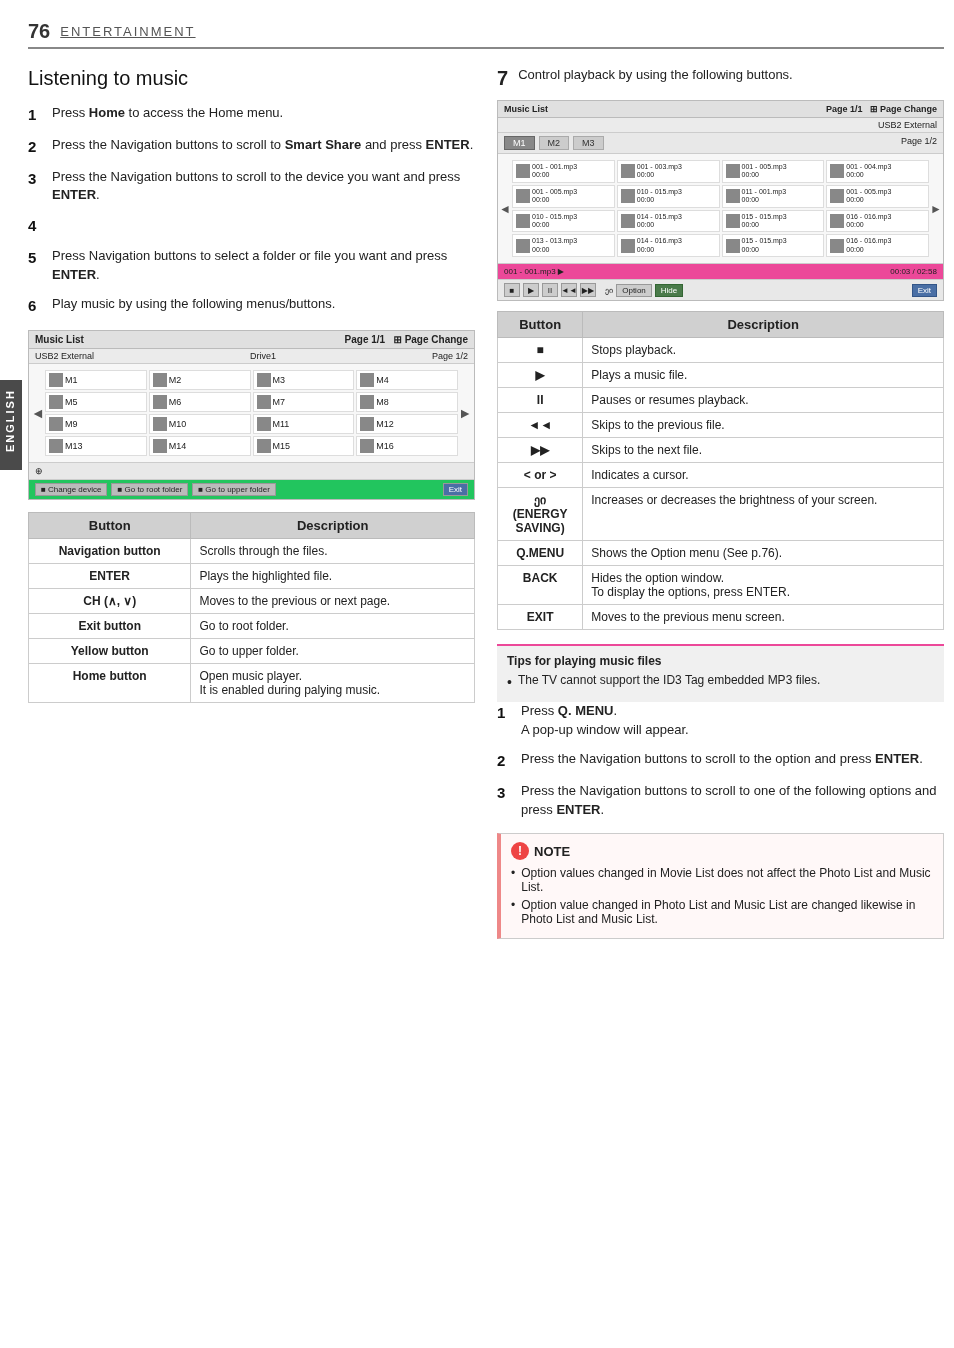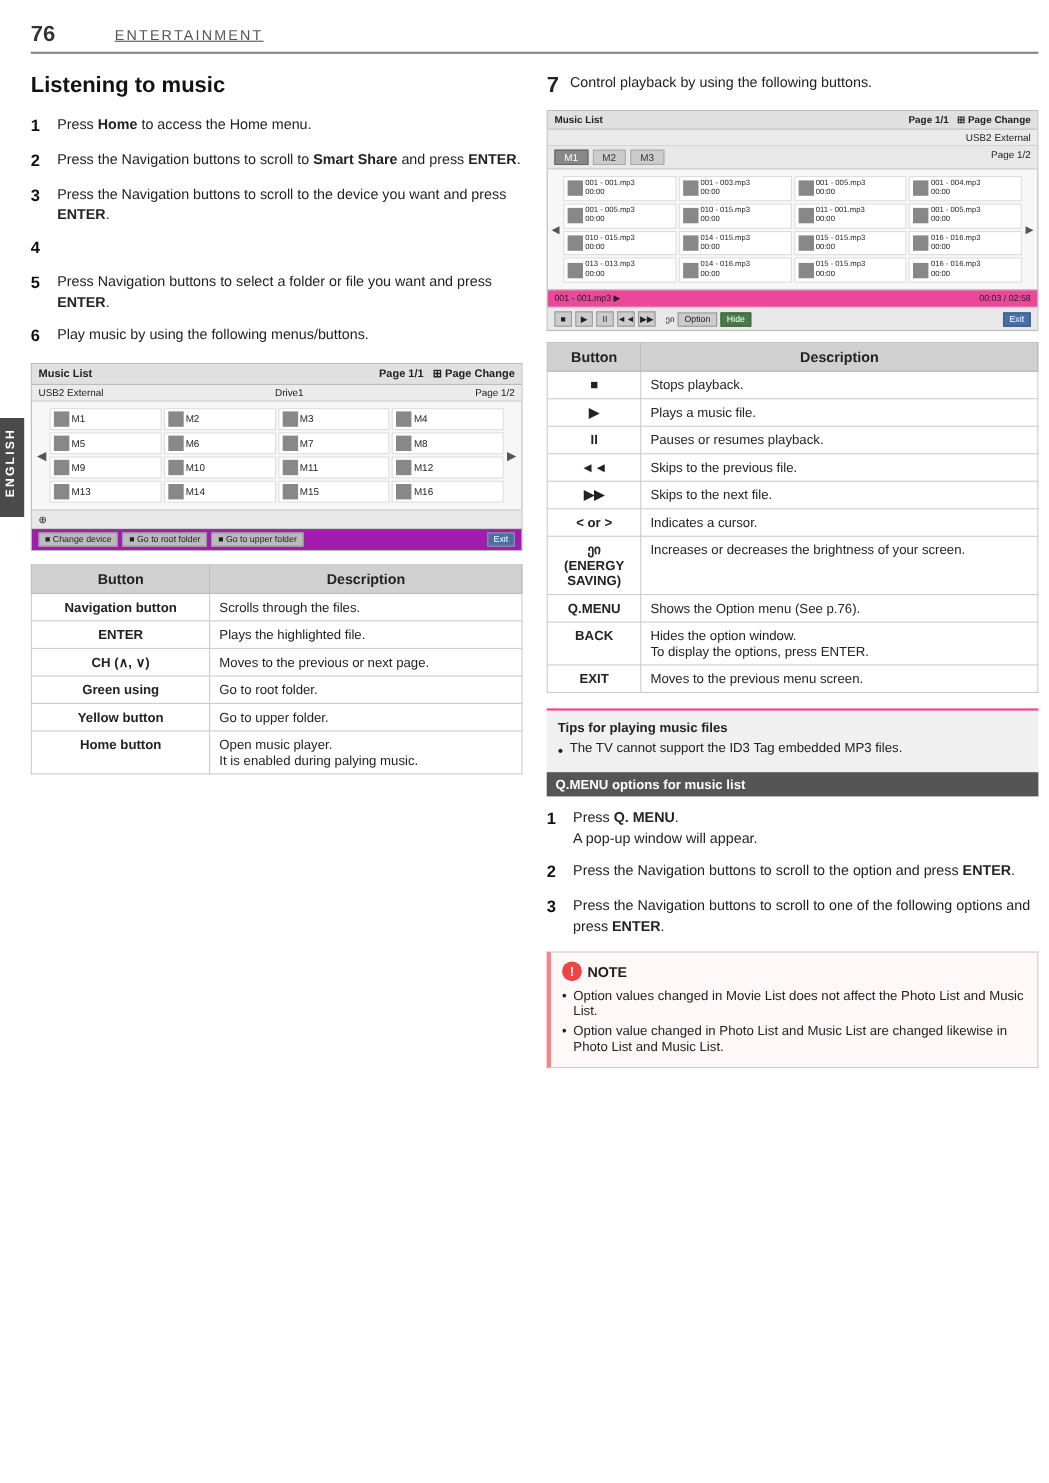--- a/index.html
+++ b/index.html
@@ -45,21 +45,20 @@
       padding-top: 0;
     }
 
     
     .page-header {
       display: flex;
       align-items: center;
       border-bottom: 2px solid #888;
       padding-bottom: 4px;
       margin-bottom: 18px;
-      gap: 44px;
     }
     .page-number {
       font-size: 20px;
       font-weight: bold;
       color: #333;
       margin-right: 10px;
     }
     .page-title-header {
       font-size: 13px;
       color: #555;
@@ -78,21 +77,21 @@
       min-width: 0;
     }
     .right-col {
       flex: 1;
       min-width: 0;
     }
 
     
     .section-title {
       font-size: 20px;
-      font-weight: bold;
+      font-weight: normal;
       margin-bottom: 14px;
       color: #111;
     }
 
     
     .numbered-list {
       list-style: none;
       padding: 0;
       margin: 0 0 14px 0;
     }
@@ -167,21 +166,21 @@
       background: #888;
       display: inline-block;
       flex-shrink: 0;
     }
     .music-ui-footer {
       display: flex;
       align-items: center;
       justify-content: space-between;
       padding: 3px 6px;
       border-top: 1px solid #ccc;
-      background: #a21caf;
+      background: #22c55e;
       font-size: 9px;
     }
     .music-ui-footer-btns {
       display: flex;
       gap: 4px;
     }
     .music-footer-btn {
       background: #bbb;
       color: #222;
       padding: 1px 5px;
@@ -522,21 +521,21 @@
             </tr>
             <tr>
               <td class="btn-cell">ENTER</td>
               <td>Plays the highlighted file.</td>
             </tr>
             <tr>
               <td class="btn-cell">CH (∧, ∨)</td>
               <td>Moves to the previous or next page.</td>
             </tr>
             <tr>
-              <td class="btn-cell">Green using</td>
+              <td class="btn-cell">Exit button</td>
               <td>Go to root folder.</td>
             </tr>
             <tr>
               <td class="btn-cell">Yellow button</td>
               <td>Go to upper folder.</td>
             </tr>
             <tr>
               <td class="btn-cell">Home button</td>
               <td>Open music player.<br>It is enabled during palying music.</td>
             </tr>
@@ -713,21 +712,20 @@
         </table>
 
         <div class="tips-box">
           <div class="tips-title">Tips for playing music files</div>
           <div class="tips-item">
             <span class="tips-bullet">•</span>
             <span>The TV cannot support the ID3 Tag embedded MP3 files.</span>
           </div>
         </div>
 
-        <div class="qmenu-title">Q.MENU options for music list</div>
 
         <ol class="numbered-list">
           <li>
             <span class="list-num">1</span>
             <span class="list-text">Press <b>Q. MENU</b>.<br>A pop-up window will appear.</span>
           </li>
           <li>
             <span class="list-num">2</span>
             <span class="list-text">Press the Navigation buttons to scroll to the option and press <b>ENTER</b>.</span>
           </li>

